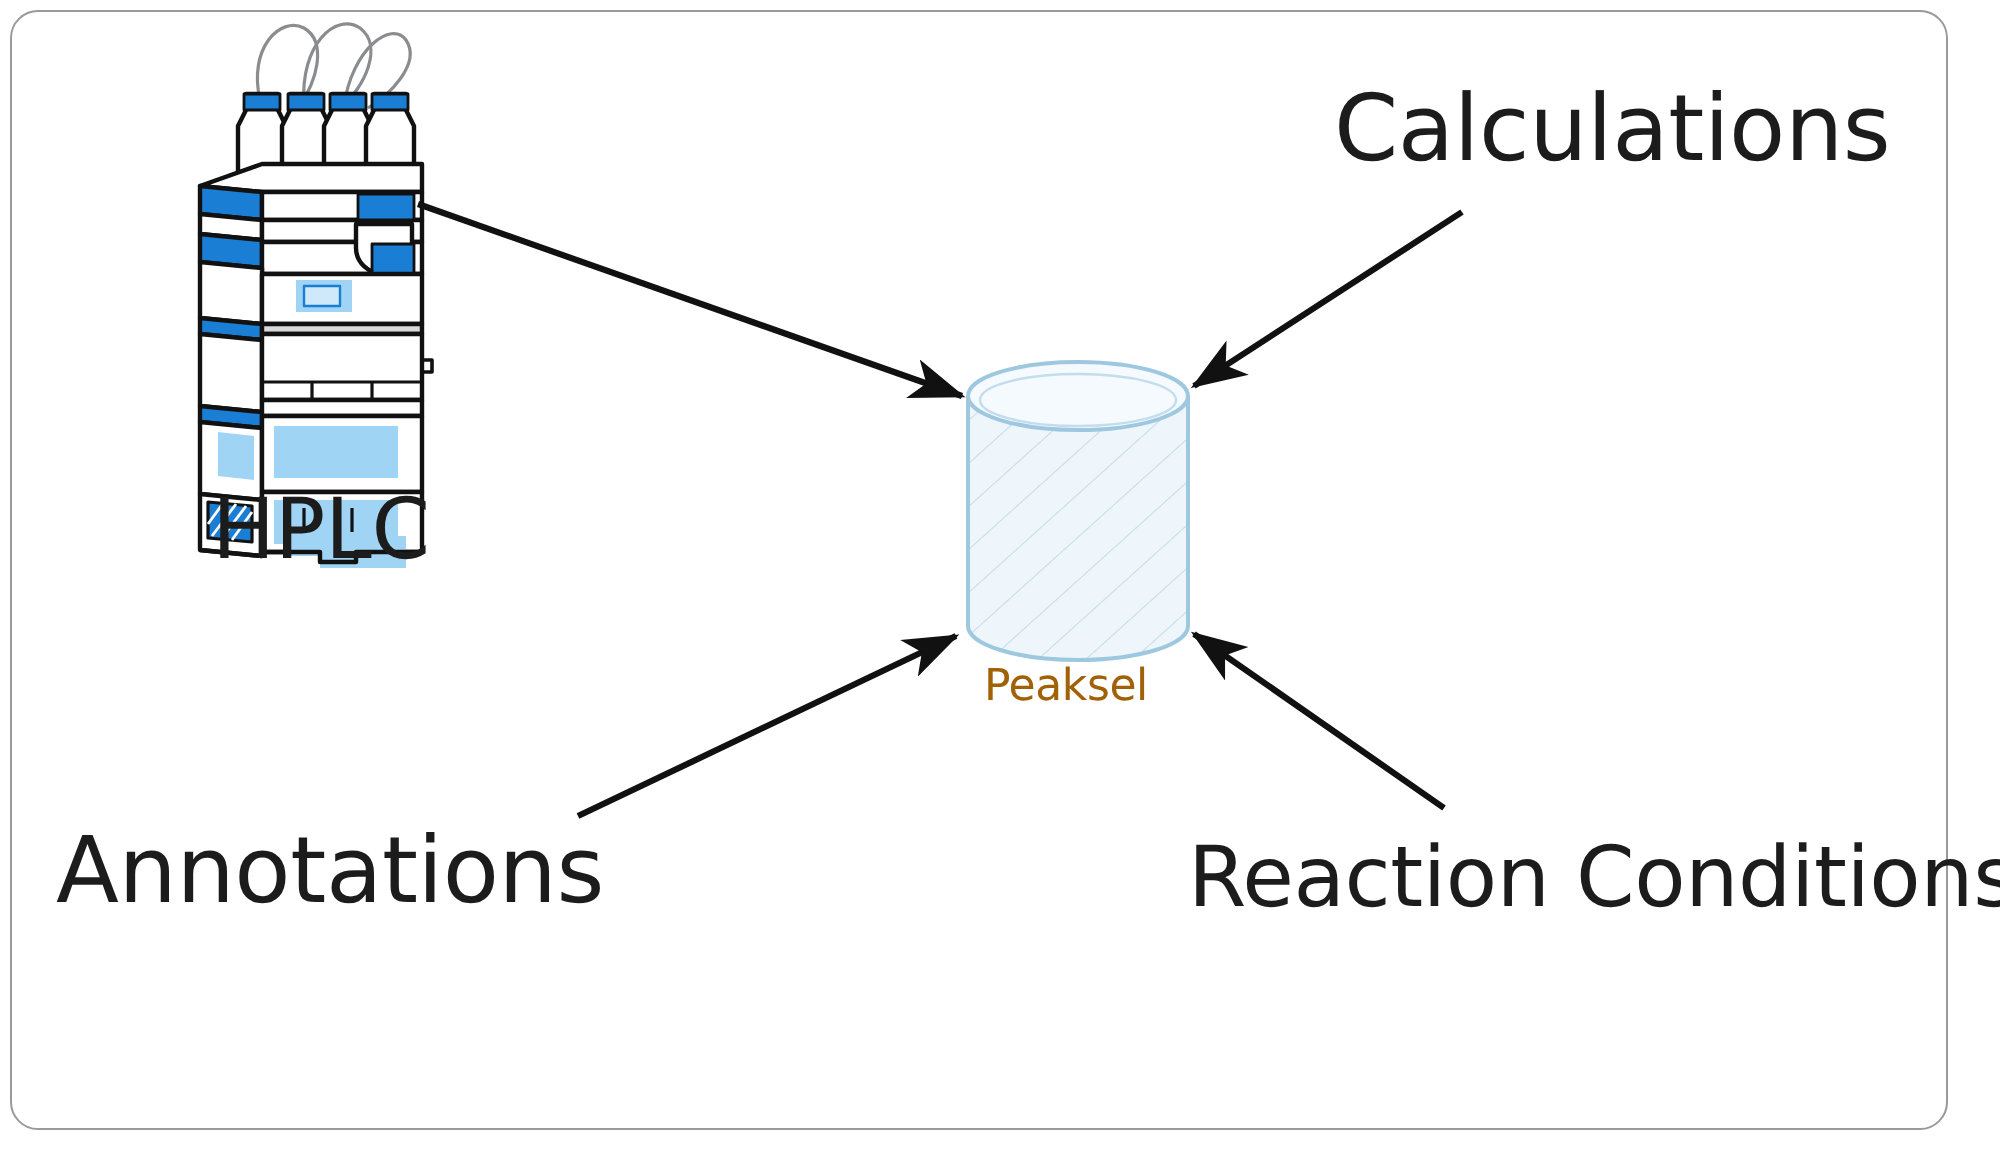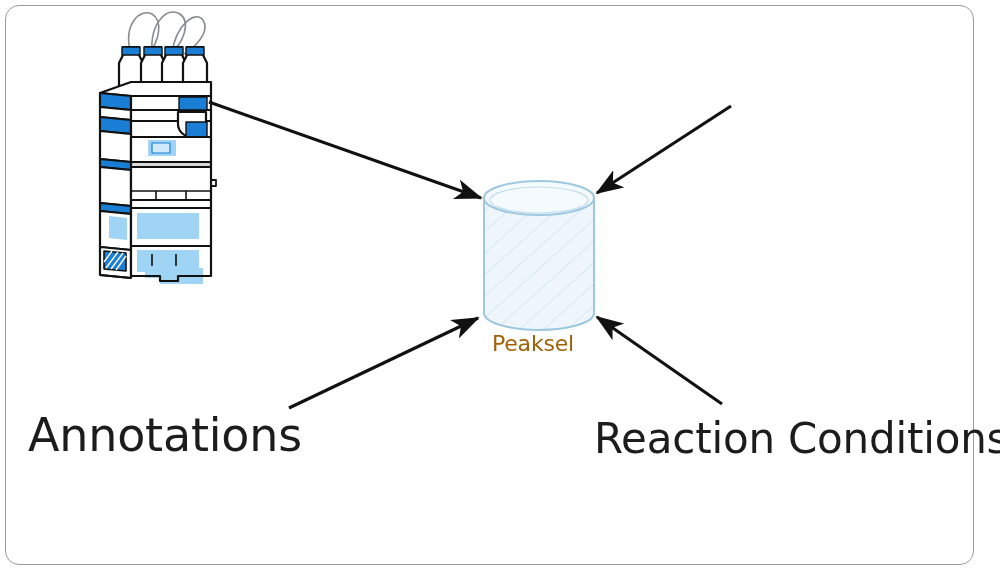--- a/index.html
+++ b/index.html
@@ -200,21 +200,23 @@
       </marker>
     </defs>
     <g stroke="#111111" stroke-width="3.1" fill="none" marker-end="url(#ah)">
       <line x1="209" y1="102" x2="481" y2="198"></line>
       <line x1="731" y1="106" x2="597" y2="193"></line>
       <line x1="289" y1="408" x2="478" y2="318"></line>
       <line x1="722" y1="404" x2="597" y2="317"></line>
     </g>
   </svg>
 
-
+  <div class="label" id="label-hplc">HPLC</div>
+
+  <div class="label" id="label-calculations">Calculations</div>
 
   <div class="label" id="label-annotations">Annotations</div>
 
   <div class="label" id="label-reaction">Reaction Conditions</div>
 
   <div class="label" id="label-peaksel">Peaksel</div>
 
 </div>
 
 </body></html>

